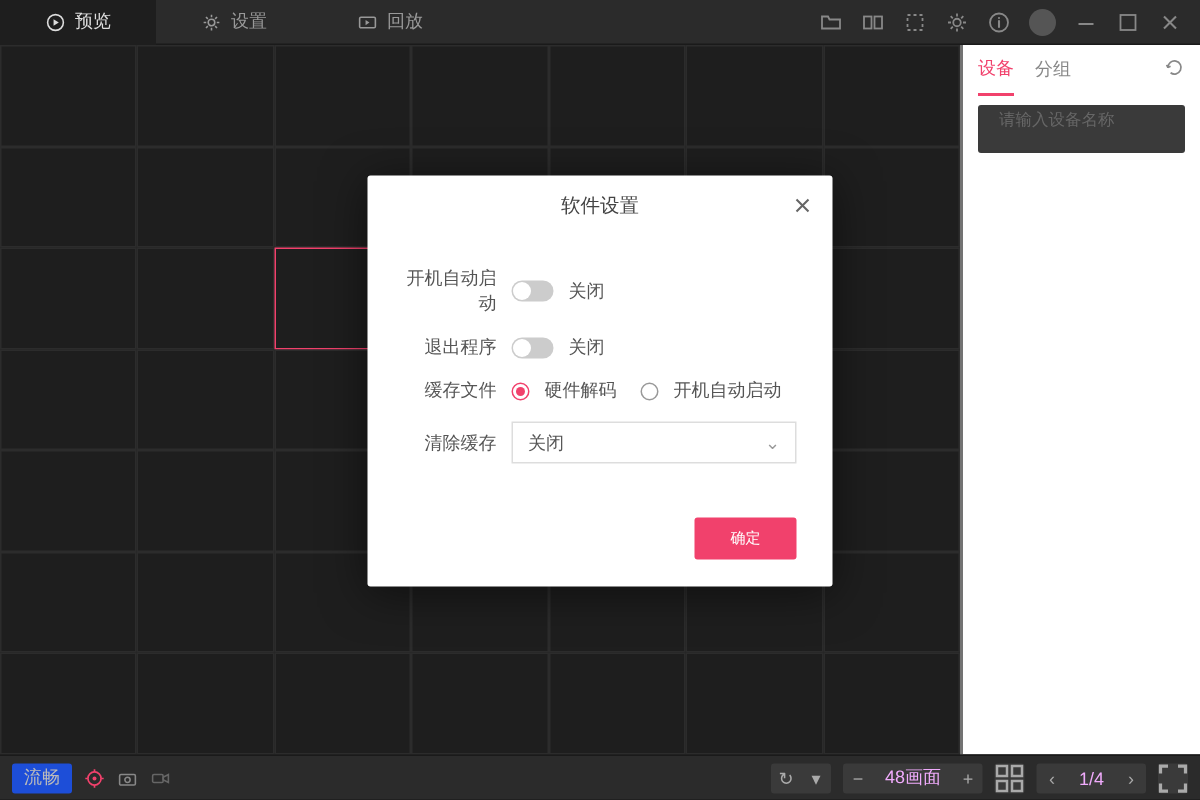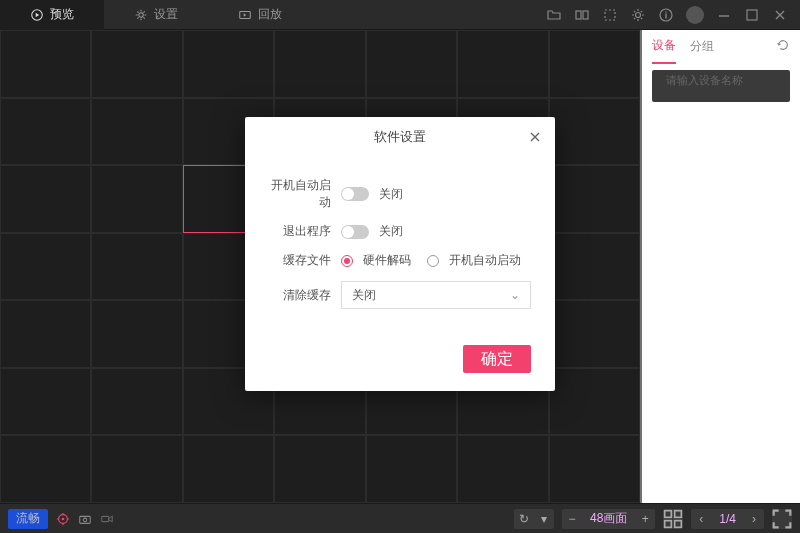--- a/index.html
+++ b/index.html
@@ -39,21 +39,21 @@
 .row-label{width:62px;text-align:right;color:#555;font-size:12px}
 .toggle{width:28px;height:14px;background:#ccc;border-radius:7px;position:relative;cursor:pointer}
 .toggle::after{content:"";position:absolute;left:1px;top:1px;width:12px;height:12px;background:#fff;border-radius:50%}
 .val{color:#555;font-size:12px}
 .radio{width:12px;height:12px;border:1px solid #999;border-radius:50%;display:inline-flex;align-items:center;justify-content:center;cursor:pointer}
 .radio.on{border-color:#f1416c}
 .radio.on::after{content:"";width:6px;height:6px;background:#f1416c;border-radius:50%}
 .link{color:#3b82f6;cursor:pointer;font-size:12px}
 .select{flex:1;height:28px;border:1px solid #ddd;display:flex;align-items:center;justify-content:space-between;padding:0 10px;cursor:pointer;color:#555;font-size:12px}
 .dlg-foot{display:flex;justify-content:flex-end;gap:10px;padding:8px 24px 18px}
-.btn{width:68px;height:28px;display:flex;align-items:center;justify-content:center;cursor:pointer;font-size:16px;border-radius:2px}
+.btn{width:68px;height:28px;display:flex;align-items:center;justify-content:center;cursor:pointer;font-size:10px;border-radius:2px}
 .btn-pri{background:#f1416c;color:#fff}
 .btn-def{background:#eee;color:#555}
 svg{width:100%;height:100%}
 </style>
 </head>
 <body>
 
 <div class="topbar">
   <div class="tab active">
     <span class="tab-icon">

